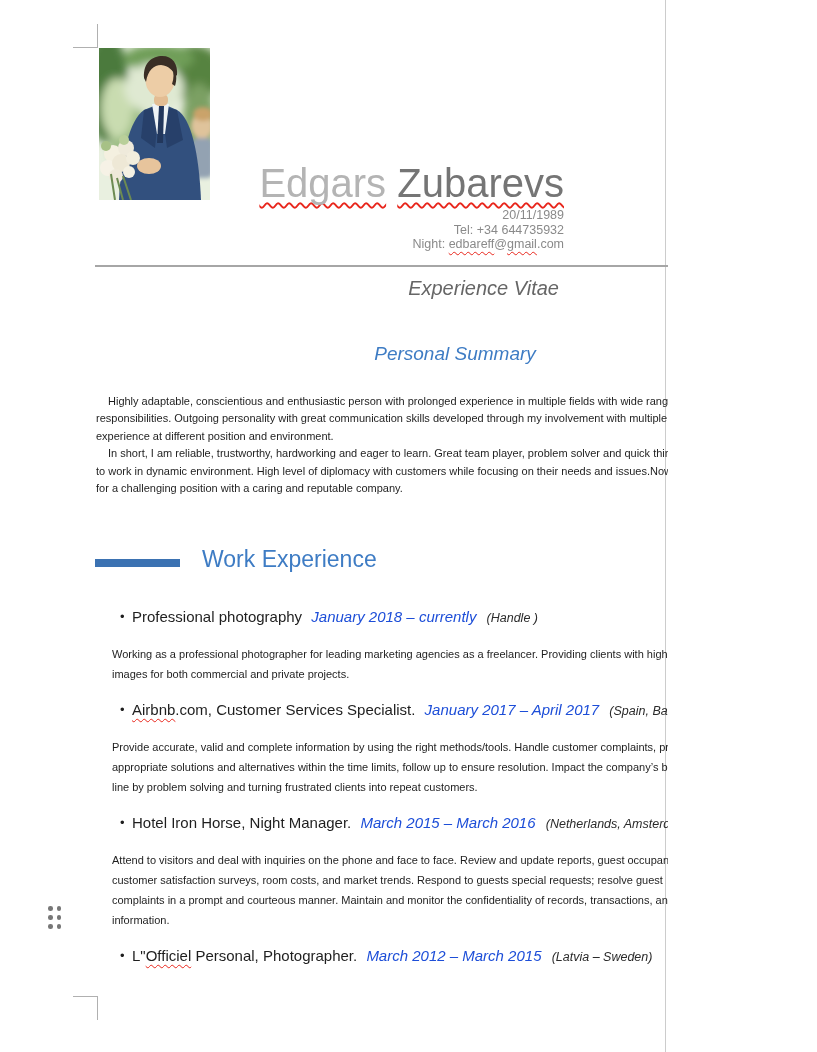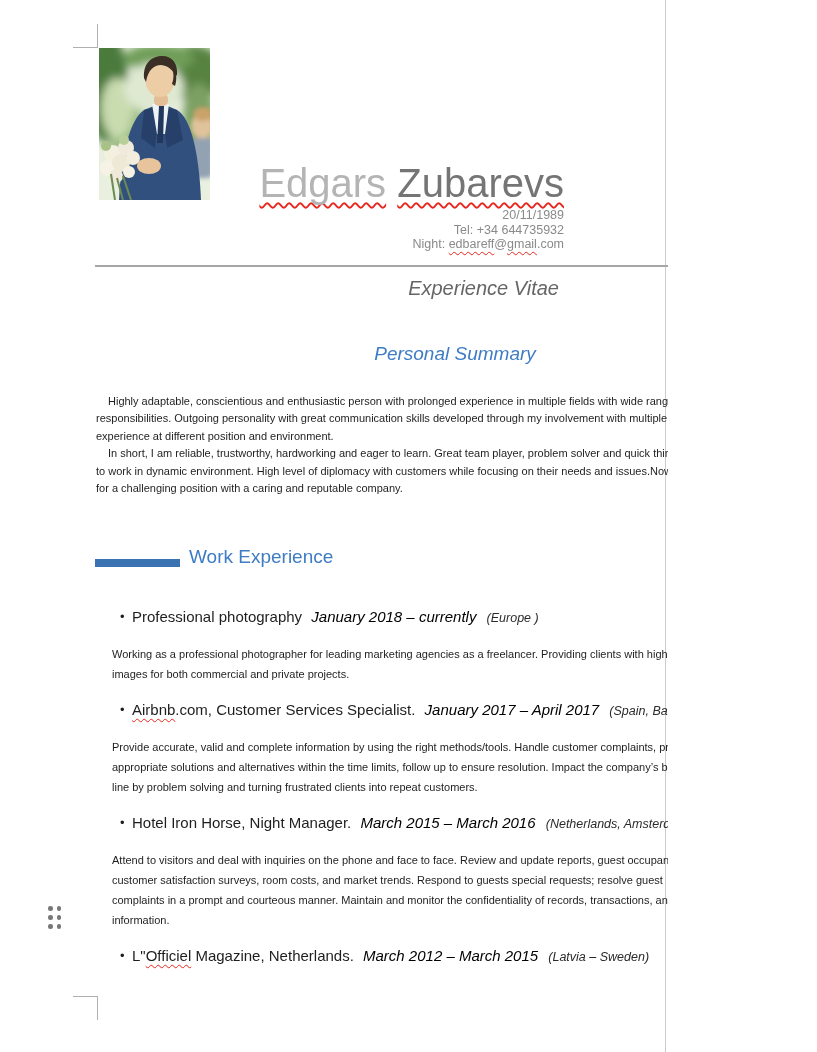--- a/index.html
+++ b/index.html
@@ -69,30 +69,30 @@
   .ps-heading{
     position:absolute;left:144px;top:343px;width:622px;
     text-align:center;font-size:19px;color:var(--blue);font-style:italic;
   }
   .summary{
     position:absolute;left:96px;top:393px;width:624px;
     font-size:11px;line-height:17.4px;color:var(--ink);
   }
   .summary p{margin:0;text-indent:12px;}
   .we-bar{position:absolute;left:95px;top:559px;width:85px;height:8px;background:var(--bar-blue);}
-  .we-heading{position:absolute;left:189px;top:546px;font-size:19px;color:var(--blue);}
+  .we-heading{position:absolute;left:202px;top:546px;font-size:23px;color:var(--blue);}
 
   .jobs{position:absolute;left:96px;top:607px;width:626px;}
   .job + .job{margin-top:8px;}
   .job-title-line{
     position:relative;padding-left:36px;
     font-size:15px;line-height:20px;margin-bottom:2px;white-space:nowrap;
   }
   .bullet{position:absolute;left:24px;top:0;font-size:13px;}
-  .job-dates{font-style:italic;margin-left:5px;color:#000000;}
+  .job-dates{font-style:italic;margin-left:5px;color:#1d4ed8;}
   .job-location{font-style:italic;margin-left:6px;font-size:12.5px;color:#2b2b2b;}
   .job-desc{margin:16px;font-size:11px;line-height:20px;color:var(--ink);}
 
   .caret{position:absolute;left:703px;top:912px;width:1.5px;height:17px;background:#000;}
 
   .drag-handle{
     position:absolute;left:48px;top:906px;width:17px;height:26px;
     display:grid;grid-template-columns:repeat(2,4.5px);grid-template-rows:repeat(3,4.5px);
     column-gap:4px;row-gap:4.5px;cursor:grab;
   }
@@ -199,21 +199,21 @@
 
   <div class="we-bar"></div>
   <div class="we-heading">Work Experience</div>
 
   <div class="jobs">
     <div class="job">
       <div class="job-title-line">
         <span class="bullet">•</span>
         <span><span>Professional photography</span></span>
         <span class="job-dates">January 2018 – currently</span>
-        <span class="job-location">(Europe )</span>
+        <span class="job-location">(Handle )</span>
       </div>
       <p class="job-desc">Working as a professional photographer for leading marketing agencies as a freelancer. Providing clients with high-quality images for both commercial and private projects.</p>
     </div>
 
     <div class="job">
       <div class="job-title-line">
         <span class="bullet">•</span>
         <span><span class="wavy">Airbnb</span><span>.com, Customer Services Specialist.</span></span>
         <span class="job-dates">January 2017 – April 2017</span>
         <span class="job-location">(Spain, Barcelona )</span>
@@ -227,21 +227,21 @@
         <span><span>Hotel Iron Horse, Night Manager.</span></span>
         <span class="job-dates">March 2015 – March 2016</span>
         <span class="job-location">(Netherlands, Amsterdam)</span>
       </div>
       <p class="job-desc">Attend to visitors and deal with inquiries on the phone and face to face. Review and update reports, guest occupancy, customer satisfaction surveys, room costs, and market trends. Respond to guests special requests; resolve guest complaints in a prompt and courteous manner. Maintain and monitor the confidentiality of records, transactions, and guest information.</p>
     </div>
 
     <div class="job">
       <div class="job-title-line">
         <span class="bullet">•</span>
-        <span><span>L"</span><span class="wavy">Officiel</span><span> Magazine, Netherlands.</span></span>
+        <span><span>L"</span><span class="wavy">Officiel</span><span> Personal, Photographer.</span></span>
         <span class="job-dates">March 2012 – March 2015</span>
         <span class="job-location">(Latvia – Sweden)</span>
       </div>
     </div>
   </div>
 
   <div class="caret"></div>
 
   <div class="drag-handle">
     <i></i>

